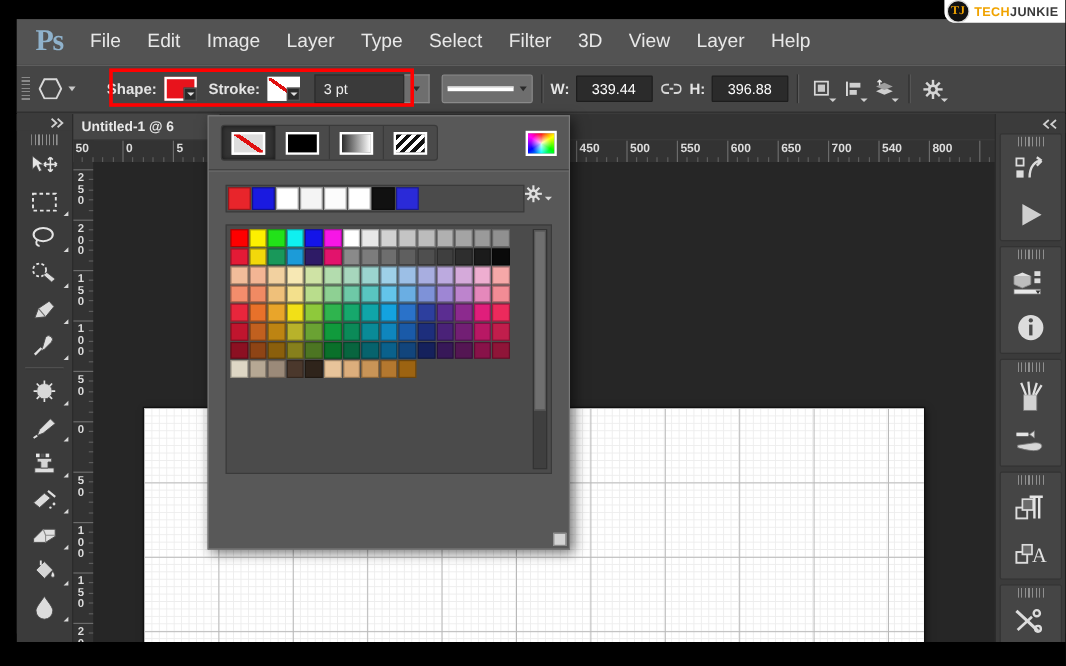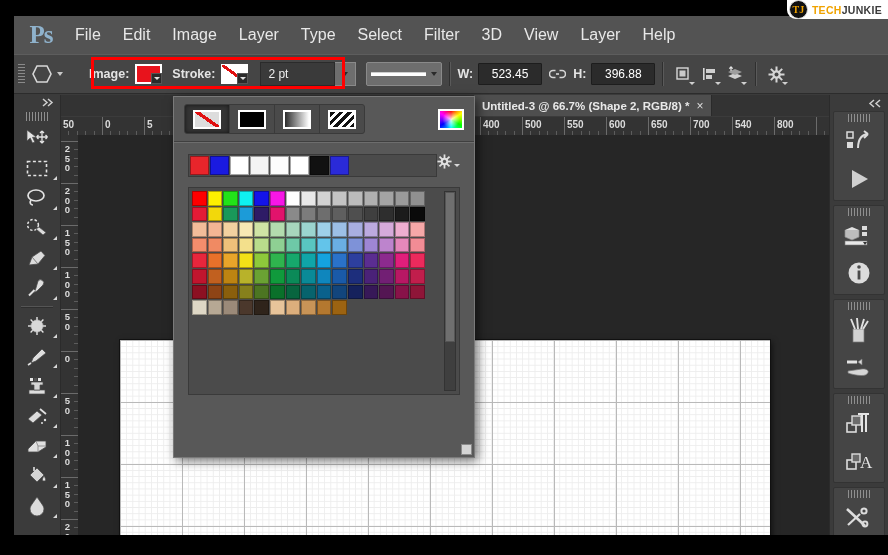--- a/index.html
+++ b/index.html
@@ -205,52 +205,52 @@
       <svg width="20" height="18" viewBox="0 0 20 18">
           <polygon points="5,1 15,1 19,9 15,17 5,17 1,9" fill="none" stroke="#d8d8d8" stroke-width="1.6"></polygon>
         </svg>
     </div>
     <div class="tri-down"></div>
 
     <div style="width:16px"></div>
 
 
     <div style="width:10px"></div>
-    <span class="lbl">Image:</span>
+    <span class="lbl">Shape:</span>
     <div style="width:6px"></div>
     <div class="swatch-btn" id="fillsw" style="background: rgb(232, 19, 28);">
       <div class="cor"></div>
     </div>
 
     <div style="width:10px"></div>
     <span class="lbl">Stroke:</span>
     <div style="width:6px"></div>
     <div class="swatch-btn nostroke">
       <div class="cor"></div>
     </div>
 
     <div style="width:12px"></div>
     <div class="ptfield">
-      <span>2 pt</span>
+      <span>3 pt</span>
     </div>
     <div class="drop-sq">
       <span class="ar-dn"></span>
     </div>
 
     <div style="width:10px"></div>
     <div class="strokestyle">
       <div class="line-samp"></div>
       <span class="ar-dn" style="margin-left:5px"></span>
     </div>
 
     <div class="divider-v"></div>
     <span class="lbl">W:</span>
     <div style="width:5px"></div>
     <div class="numfield" style="width:52px">
-      <span>523.45</span>
+      <span>339.44</span>
     </div>
     <div style="width:7px"></div>
     <div style="display:flex;align-items:center">
       <svg width="17" height="12" viewBox="0 0 17 12">
         <path d="M7 6 H10" stroke="#d6d6d6" stroke-width="1.6"></path>
         <path d="M6.5 2.5 H4 a3.5 3.5 0 0 0 0 7 H6.5" fill="none" stroke="#d6d6d6" stroke-width="1.6"></path>
         <path d="M10.5 2.5 H13 a3.5 3.5 0 0 1 0 7 H10.5" fill="none" stroke="#d6d6d6" stroke-width="1.6"></path>
       </svg>
     </div>
     <div style="width:7px"></div>
@@ -295,23 +295,22 @@
         <rect x="0.5" y="7.5" width="16" height="2" transform="rotate(45 8.5 8.5)"></rect>
           </g>
         <circle cx="8.5" cy="8.5" r="2" fill="#454545"></circle>
       </svg>
       <span class="tiny-tri"></span>
     </div>
   </div>
   <div class="redbox" style="border-color: rgb(255, 0, 0);"></div>
 
   <div class="tabrow">
-    <div class="tab" style="left:414px;background:#4e4e4e;">
-      <span>Untitled-3 @ 66.7% (Shape 2, RGB/8) *</span>
-      <span class="x">×</span>
+    <div class="tab" style="left:0;width:124px;overflow:hidden">
+      <span>Untitled-1 @ 6</span>
     </div>
   </div>
 
   <div class="corner-box"></div>
   <div class="ruler-h" id="rulerH">
       <div class="tk" style="left: 0px;"></div>
       <div class="num" style="left: 3px;">50</div>
       <div class="tkm" style="left: 8.4px;"></div>
       <div class="tkm" style="left: 16.8px;"></div>
       <div class="tkm" style="left: 25.2px;"></div>
@@ -357,21 +356,21 @@
       <div class="tkm" style="left: 344.4px;"></div>
       <div class="tkm" style="left: 352.8px;"></div>
       <div class="tkm" style="left: 361.2px;"></div>
       <div class="tkm" style="left: 369.6px;"></div>
       <div class="tk" style="left: 378px;"></div>
       <div class="tkm" style="left: 386.4px;"></div>
       <div class="tkm" style="left: 394.8px;"></div>
       <div class="tkm" style="left: 403.2px;"></div>
       <div class="tkm" style="left: 411.6px;"></div>
       <div class="tk" style="left: 420px;"></div>
-      <div class="num" style="left: 423px;">400</div>
+      <div class="num" style="left: 423px;">450</div>
       <div class="tkm" style="left: 428.4px;"></div>
       <div class="tkm" style="left: 436.8px;"></div>
       <div class="tkm" style="left: 445.2px;"></div>
       <div class="tkm" style="left: 453.6px;"></div>
       <div class="tk" style="left: 462px;"></div>
       <div class="num" style="left: 465px;">500</div>
       <div class="tkm" style="left: 470.4px;"></div>
       <div class="tkm" style="left: 478.8px;"></div>
       <div class="tkm" style="left: 487.2px;"></div>
       <div class="tkm" style="left: 495.6px;"></div>

